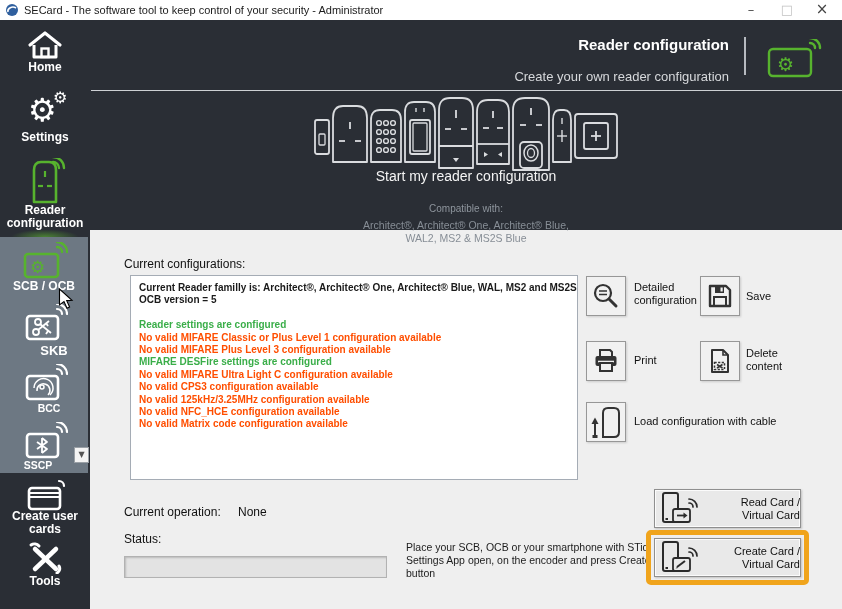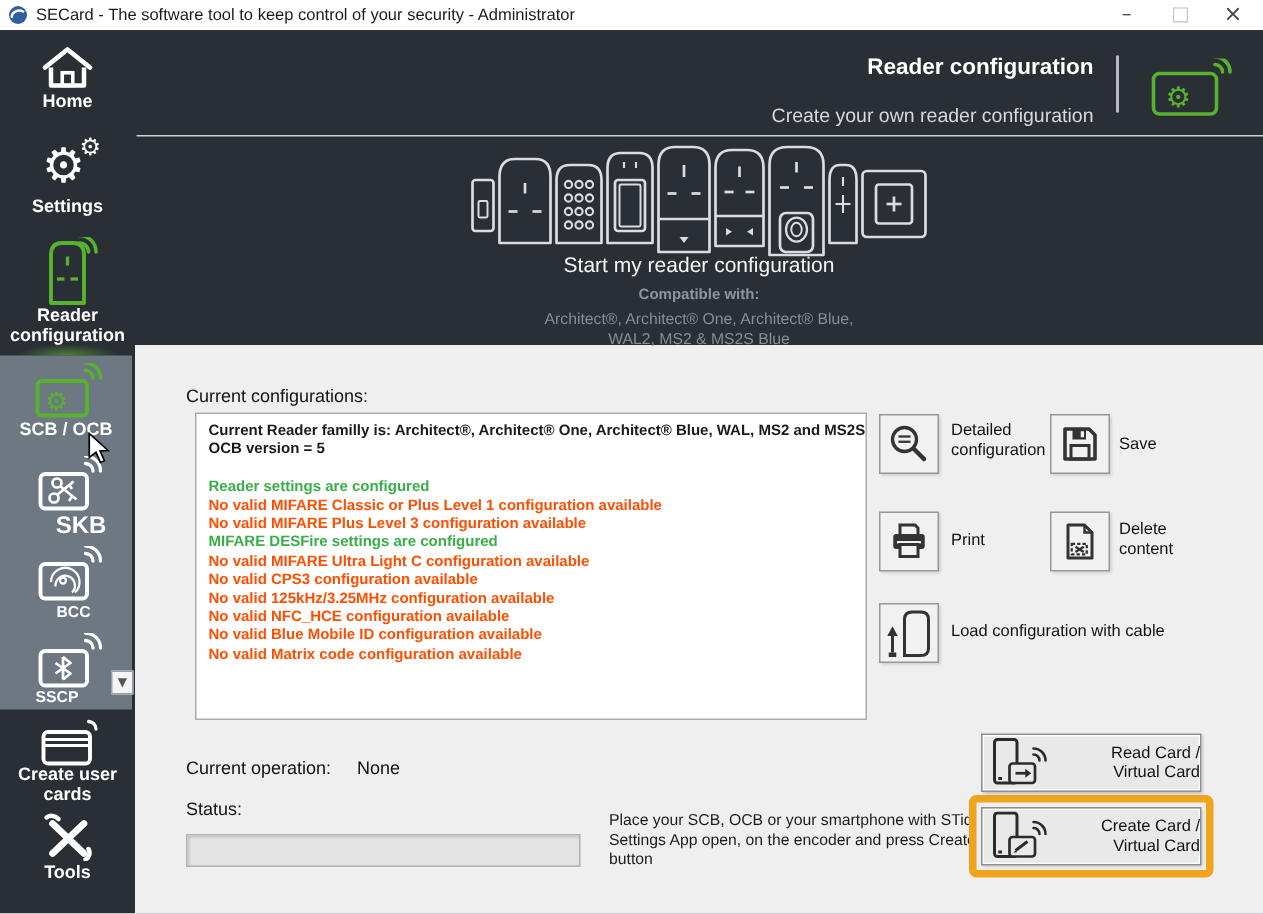--- a/index.html
+++ b/index.html
@@ -25,21 +25,21 @@
   .scrollbtn{left:74px;top:447px;width:15px;height:16px;background:#f4f4f4;border:1px solid #9aa0a6;box-sizing:border-box;
     font-size:8px;color:#555;text-align:center;line-height:14px;font-family:"DejaVu Sans",sans-serif;}
   
   .hdr-text{left:420px;top:36px;width:309px;text-align:right;}
   .hdr-text .t1{font-size:15px;font-weight:bold;color:#fff;}
   .hdr-text .t2{font-size:13px;color:#d7d9dc;margin-top:16px;}
   .hdr-div{left:744px;top:37px;width:2px;height:38px;background:#b6bac0;}
   
   .hero{left:90px;top:168px;width:752px;text-align:center;}
   .hero .start{font-size:14px;color:#f4f4f4;}
-  .hero .comp{font-size:10px;color:#8e959d;margin-top:7px;font-weight:bold;}
+  .hero .comp{font-size:10px;color:#8e959d;margin-top:19px;}
   .hero .fam{font-size:10.5px;color:#878e96;margin-top:5px;line-height:13px;}
   
   .lbl{position:absolute;font-size:12px;color:#111;}
   .cfg-box{left:130px;top:275px;width:448px;height:205px;background:#fff;border:1px solid #a5acb5;box-sizing:border-box;
     padding:6px 8px;overflow:hidden;}
   .cfg-line{font-size:10px;font-weight:bold;line-height:12.4px;white-space:nowrap;}
   .cfg-line.black{color:#1a1a1a;}
   .cfg-line.green{color:#3aae49;}
   .cfg-line.orange{color:#ff4e00;}
   .icon-btn{position:absolute;width:40px;height:40px;background:#f1f1f1;border:1px solid #979797;box-sizing:border-box;
@@ -116,21 +116,21 @@
     <circle cx="12" cy="28" r="3" fill="none" stroke="#fff" stroke-width="1.8"></circle>
     <line x1="14" y1="26" x2="25" y2="17" stroke="#fff" stroke-width="1.8"></line>
     <line x1="22" y1="19" x2="24" y2="22" stroke="#fff" stroke-width="1.8"></line>
     <circle cx="14" cy="18" r="3" fill="none" stroke="#fff" stroke-width="1.8"></circle>
     <line x1="16" y1="20" x2="27" y2="29" stroke="#fff" stroke-width="1.8"></line>
     <line x1="24" y1="27" x2="22" y2="30" stroke="#fff" stroke-width="1.8"></line>
     <path d="M38,10 a5,5 0 0 0 -5,-5" fill="none" stroke="#fff" stroke-width="2.2" stroke-linecap="round"></path>
     <path d="M43,10 a10,10 0 0 0 -10,-10" fill="none" stroke="#fff" stroke-width="2.2" stroke-linecap="round"></path>
   </svg>
 </div>
-<div class="sb-label" style="top:344px;width:108px;font-size:16px">SKB</div>
+<div class="sb-label" style="top:344px;width:108px;font-size:13px">SKB</div>
 
 <div class="abs" style="left:24px;top:364px">
   <svg width="44" height="38" viewBox="0 0 44 38">
     <rect x="3" y="12" width="31" height="23" rx="3" fill="none" stroke="#fff" stroke-width="2.6"></rect>
     <circle cx="18" cy="23" r="2" fill="none" stroke="#fff" stroke-width="1.5"></circle>
     <path d="M13,27 a6.5,6.5 0 1 1 11,4" fill="none" stroke="#fff" stroke-width="1.5"></path>
     <path d="M10,24 a9.5,9.5 0 1 1 16,7" fill="none" stroke="#fff" stroke-width="1.5"></path>
     <path d="M38,10 a5,5 0 0 0 -5,-5" fill="none" stroke="#fff" stroke-width="2.2" stroke-linecap="round"></path>
     <path d="M43,10 a10,10 0 0 0 -10,-10" fill="none" stroke="#fff" stroke-width="2.2" stroke-linecap="round"></path>
   </svg>
@@ -271,21 +271,20 @@
     <div class="cfg-line black"> OCB version = 5</div>
     <div class="cfg-line black">&nbsp;</div>
     <div class="cfg-line green">Reader settings are configured</div>
     <div class="cfg-line orange">No valid MIFARE Classic or Plus Level 1 configuration available</div>
     <div class="cfg-line orange">No valid MIFARE Plus Level 3 configuration available</div>
     <div class="cfg-line green">MIFARE DESFire settings are configured</div>
     <div class="cfg-line orange">No valid MIFARE Ultra Light C configuration available</div>
     <div class="cfg-line orange">No valid CPS3 configuration available</div>
     <div class="cfg-line orange">No valid 125kHz/3.25MHz configuration available</div>
     <div class="cfg-line orange">No valid NFC_HCE configuration available</div>
-    <div class="cfg-line orange">No valid Blue Mobile ID configuration available</div>
     <div class="cfg-line orange">No valid Matrix code configuration available</div>
   </div>
 
 <div class="icon-btn" style="left:586px;top:276px">
   <svg width="28" height="28" viewBox="0 0 28 28">
     <circle cx="11" cy="11" r="8" fill="none" stroke="#333" stroke-width="2.2"></circle>
     <line x1="7" y1="9" x2="15" y2="9" stroke="#333" stroke-width="1.5"></line>
     <line x1="7" y1="12.5" x2="15" y2="12.5" stroke="#333" stroke-width="1.5"></line>
     <line x1="17" y1="17" x2="24" y2="24" stroke="#333" stroke-width="3" stroke-linecap="round"></line>
   </svg>

